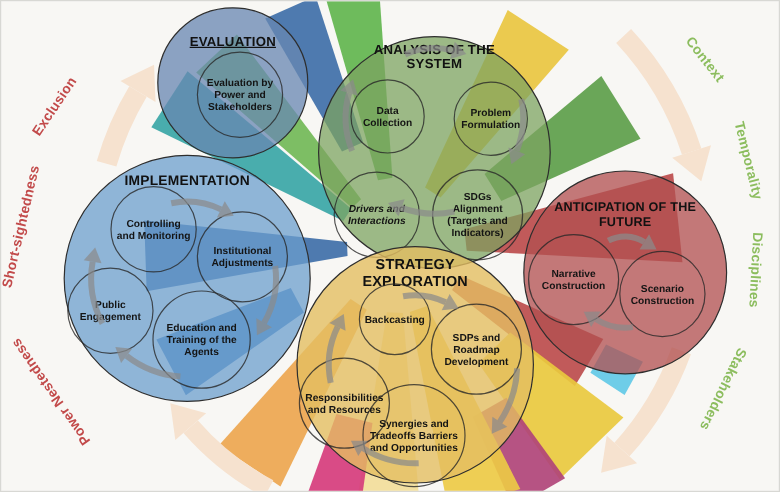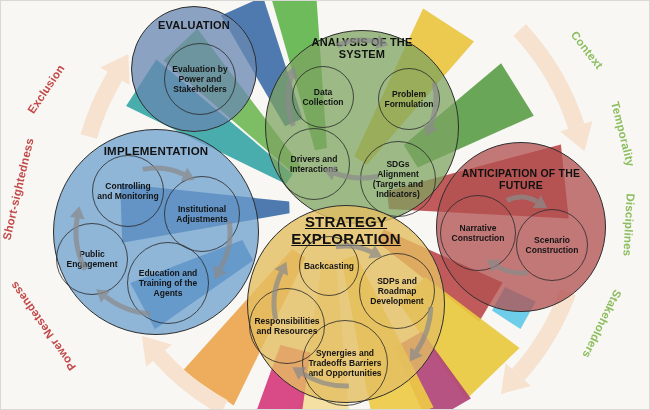--- a/index.html
+++ b/index.html
@@ -58,21 +58,21 @@
       <polygon points="127.4,52.9 99.4,66.5 128.6,84.0" fill="#f6e2cf" opacity="1"></polygon>
       <path d="M 518.7 29.0 A 258 258 0 0 1 575.4 125.3" fill="none" stroke="#f6e2cf" stroke-width="17" opacity="1"></path>
       <polygon points="583.4,150.0 591.5,120.0 559.2,130.5" fill="#f6e2cf" opacity="1"></polygon>
       <path d="M 566.8 291.2 A 252 252 0 0 1 517.3 373.6" fill="none" stroke="#f6e2cf" stroke-width="17" opacity="1"></path>
       <polygon points="499.9,392.9 529.9,385.0 504.6,362.2" fill="#f6e2cf" opacity="1"></polygon>
       <path d="M 223.0 406.3 A 228 228 0 0 1 157.9 354.6" fill="none" stroke="#f6e2cf" stroke-width="16" opacity="1"></path>
       <polygon points="140.9,335.0 145.1,365.7 170.8,343.4" fill="#f6e2cf" opacity="1"></polygon>
     </svg>
 
   <div class="bigcircle" style="left:130px;top:5px;width:126px;height:126px;background:rgba(104,136,178,.76);">
-    <div class="ctitle" style="top:12px;font-size:11px;">EVALUATION</div>
+    <div class="ctitle" style="top:22px;font-size:11px;text-decoration:underline;">EVALUATION</div>
     <div class="subcircle" style="left:32px;top:36px;width:72px;height:72px;">
       <span>Evaluation by Power and Stakeholders</span>
     </div>
   </div>
 
   <div class="bigcircle" style="left:52px;top:128px;width:206px;height:206px;background:rgba(106,158,205,.74);">
     <div class="ctitle" style="top:15px;font-size:11.5px;">IMPLEMENTATION</div>
     <div class="subcircle" style="left:38px;top:25px;width:72px;height:72px;">
       <span>Controlling and Monitoring</span>
     </div>
@@ -88,47 +88,47 @@
   </div>
 
   <div class="bigcircle" style="left:264px;top:0px;width:194px;height:194px;background:rgba(124,163,96,.74);margin-top:29px;">
     <div class="ctitle" style="top:5px;left:22px;right:22px;font-size:11px;">ANALYSIS OF THE SYSTEM</div>
     <div class="subcircle" style="left:112px;top:37px;width:62px;height:62px;">
       <span>Problem Formulation</span>
     </div>
     <div class="subcircle" style="left:26px;top:35px;width:62px;height:62px;">
       <span>Data Collection</span>
     </div>
-    <div class="subcircle" style="left:12px;top:97px;width:72px;height:72px;">
+    <div class="subcircle" style="left:12px;top:112px;width:72px;height:72px;font-style:italic;">
       <span>Drivers and Interactions</span>
     </div>
     <div class="subcircle" style="left:94px;top:110px;width:76px;height:76px;">
       <span>SDGs Alignment (Targets and Indicators)</span>
     </div>
   </div>
 
   <div class="bigcircle" style="left:435px;top:141px;width:170px;height:170px;background:rgba(177,80,80,.76);">
     <div class="ctitle" style="top:24px;left:8px;right:8px;font-size:10.5px;">ANTICIPATION OF THE FUTURE</div>
     <div class="subcircle" style="left:3px;top:52px;width:76px;height:76px;">
       <span>Narrative Construction</span>
     </div>
     <div class="subcircle" style="left:79px;top:66px;width:72px;height:72px;">
       <span>Scenario Construction</span>
     </div>
   </div>
 
   <div class="bigcircle" style="left:246px;top:204px;width:198px;height:198px;background:rgba(227,190,97,.80);">
-    <div class="ctitle" style="top:7px;left:28px;right:28px;font-size:15px;text-decoration:underline;">STRATEGY EXPLORATION</div>
+    <div class="ctitle" style="top:7px;left:28px;right:28px;font-size:12px;">STRATEGY EXPLORATION</div>
     <div class="subcircle" style="left:51px;top:30px;width:60px;height:60px;">
       <span>Backcasting</span>
     </div>
     <div class="subcircle" style="left:111px;top:47px;width:76px;height:76px;">
       <span>SDPs and Roadmap Development</span>
     </div>
-    <div class="subcircle" style="left:1px;top:82px;width:76px;height:76px;">
+    <div class="subcircle" style="left:1px;top:92px;width:76px;height:76px;">
       <span>Responsibilities and Resources</span>
     </div>
     <div class="subcircle" style="left:54px;top:114px;width:86px;height:86px;">
       <span>Synergies and Tradeoffs Barriers and Opportunities</span>
     </div>
   </div>
 
   <svg class="layer" width="650" height="410" style="z-index:3">
       <path d="M 336.5 44.4 A 58 58 0 0 1 376.0 41.0" fill="none" stroke="#8a8a8a" stroke-width="5" opacity="0.72"></path>
       <polygon points="387.6,44.1 378.0,33.7 374.1,48.2" fill="#8a8a8a" opacity="0.72"></polygon>

